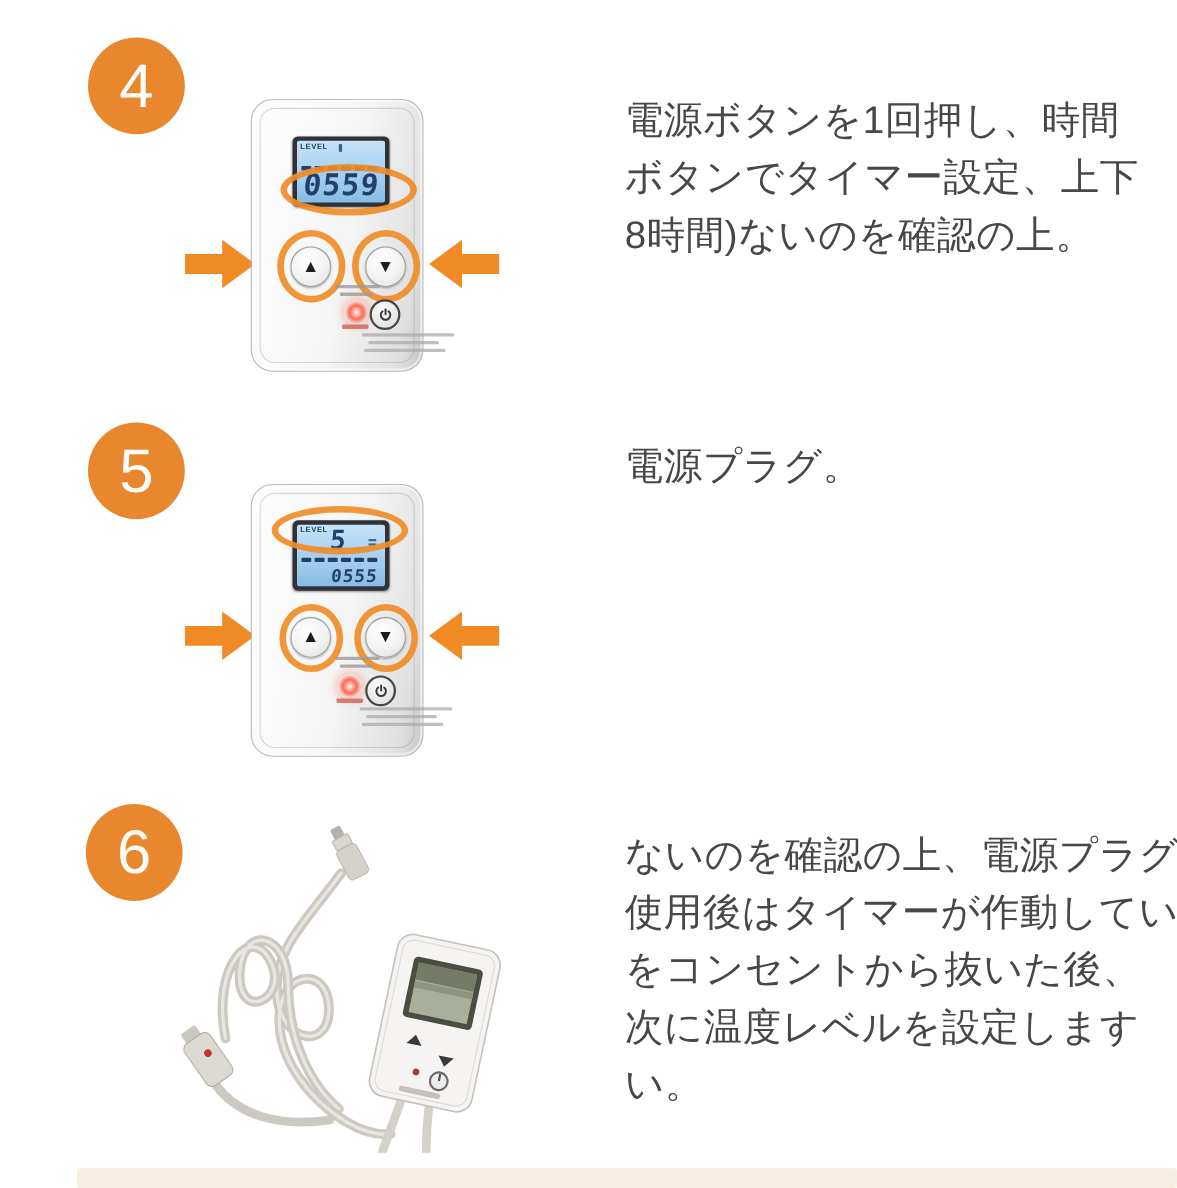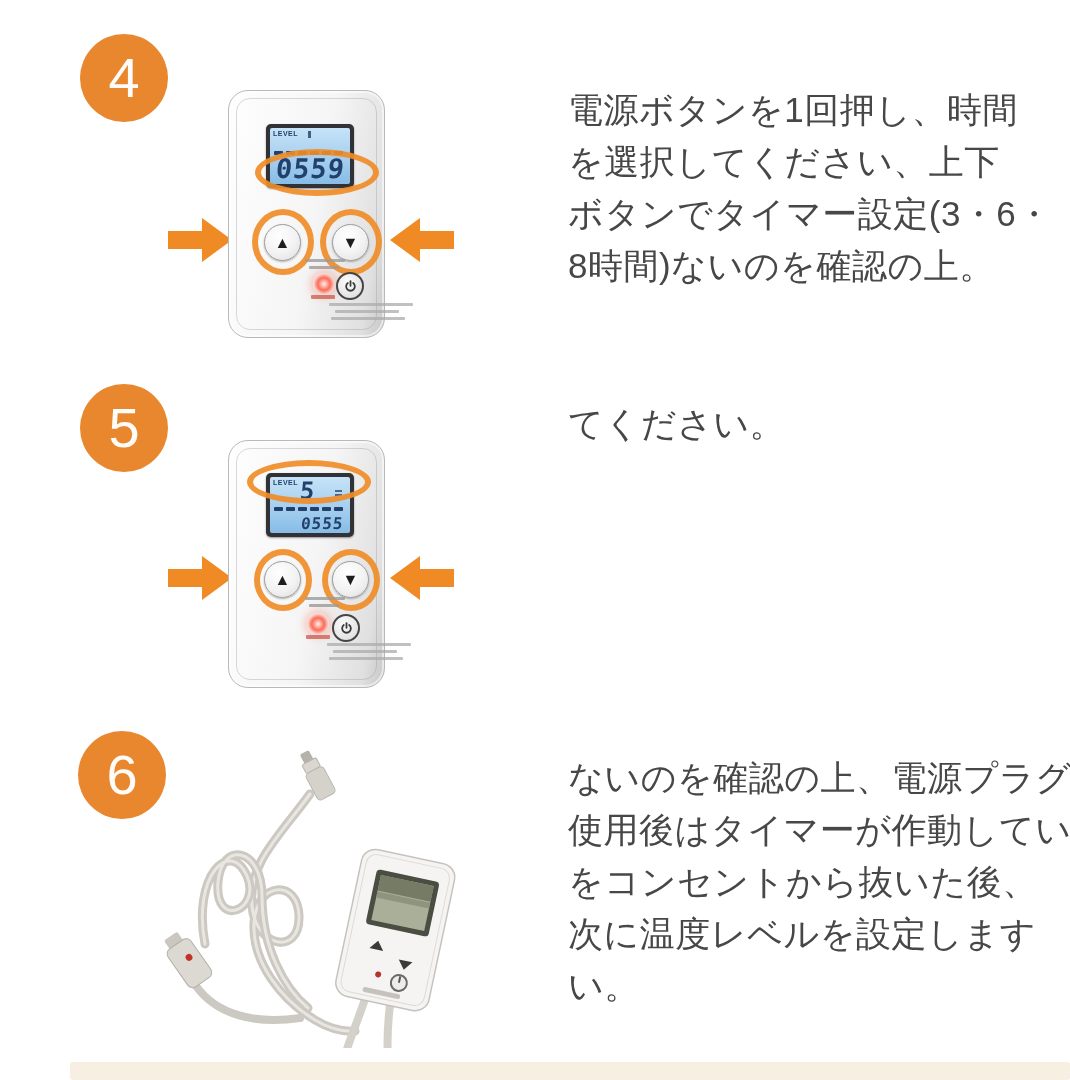--- a/index.html
+++ b/index.html
@@ -177,22 +177,21 @@
           </svg>
       </div>
       <div class="fp f1"></div>
       <div class="fp f2"></div>
       <div class="fp f3"></div>
     </div>
   </div>
 
   <div class="txt t4">
     <div>電源ボタンを1回押し、時間</div>
-    <div>を選択してください、上下</div>
-    <div>ボタンでタイマー設定(3・6・</div>
+    <div>ボタンでタイマー設定、上下</div>
     <div>8時間)ないのを確認の上。</div>
   </div>
 
   <div class="badge b5">
     <span>5</span>
   </div>
 
   <div class="ctrl s5">
     <div class="arr arr-left">
       <svg viewBox="0 0 64 52">
@@ -242,21 +241,21 @@
             <path d="M6.4 5.3a5.8 5.8 0 1 0 7.2 0"></path>
           </svg>
       </div>
       <div class="fp f1"></div>
       <div class="fp f2"></div>
       <div class="fp f3"></div>
     </div>
   </div>
 
   <div class="txt t5">
-    <div>てください。</div>
+    <div>電源プラグ。</div>
   </div>
 
   <div class="badge b6">
     <span>6</span>
   </div>
 
   <div class="fig6">
     <svg viewBox="0 0 380 300" width="380" height="300">
 
       <g>

